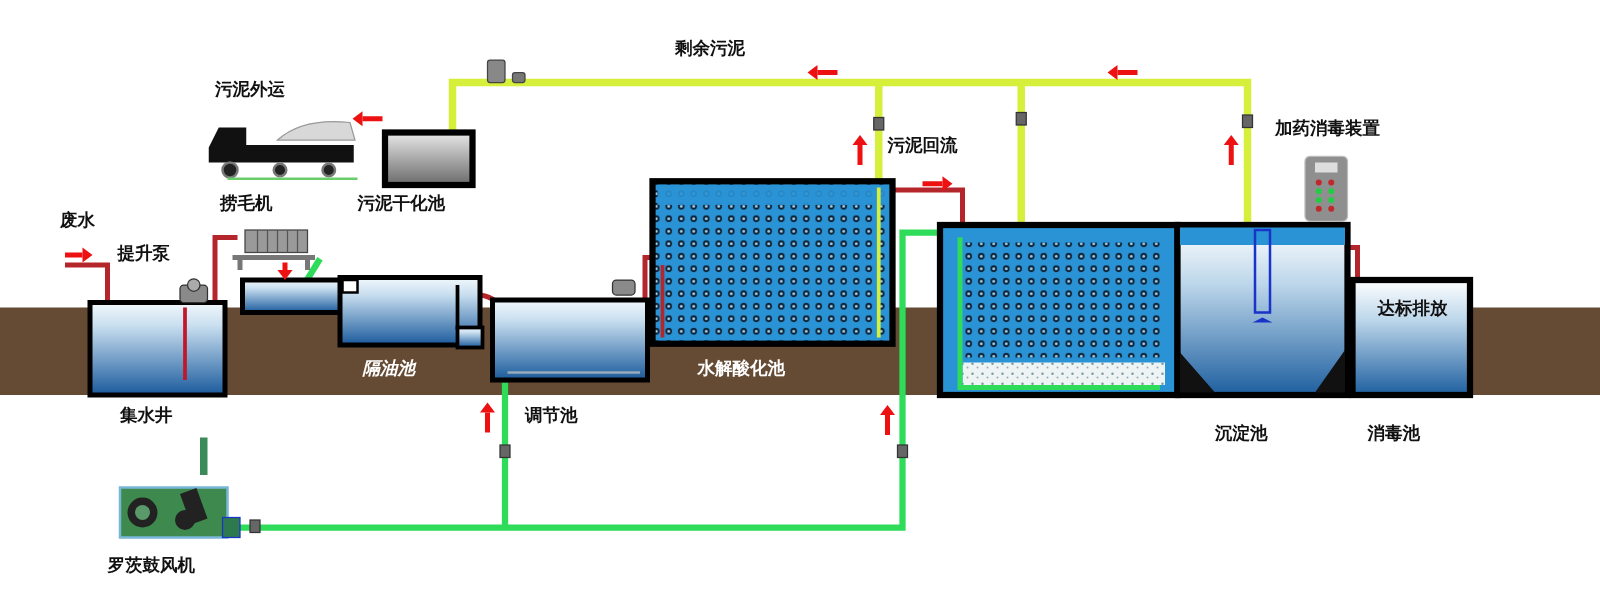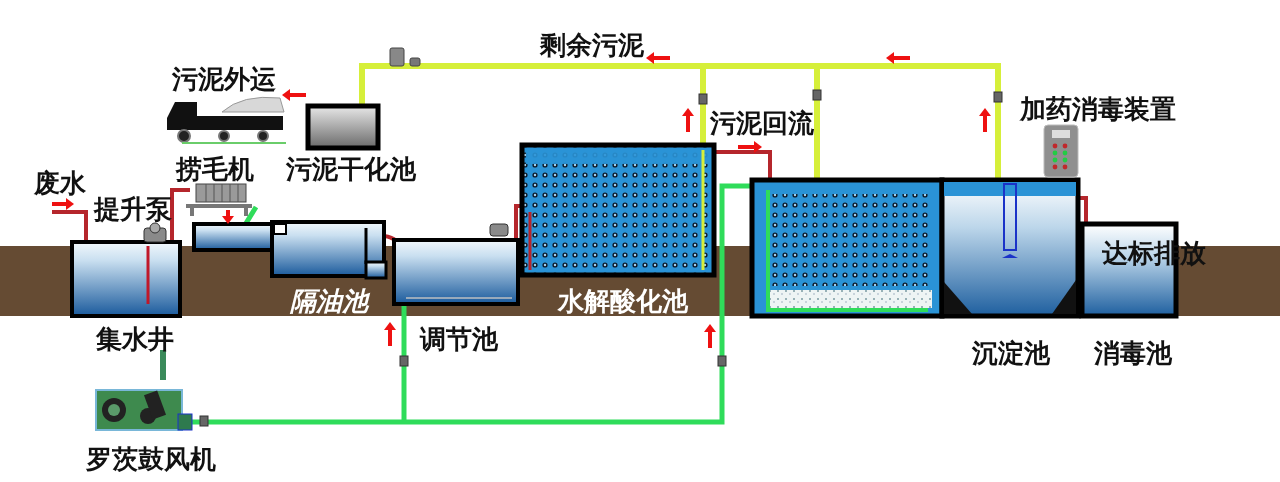--- a/index.html
+++ b/index.html
@@ -1,18 +1,18 @@
 <!DOCTYPE html>
 <html><head>
 <meta charset="utf-8">
 <style>
   html,body{margin:0;padding:0;background:#ffffff;}
   body{width:1280px;height:482px;position:relative;overflow:hidden;font-family:"DejaVu Sans","Liberation Sans",sans-serif;}
   #stage{position:absolute;left:0;top:0;width:1280px;height:482px;}
-  .lbl{position:absolute;font-weight:bold;font-size:26px;color:#111;white-space:nowrap;line-height:1;}
+  .lbl{position:absolute;font-weight:bold;font-size:14px;color:#111;white-space:nowrap;line-height:1;}
   .lbl.white{color:#ffffff;}
 </style>
 </head>
 <body>
 
 <div id="stage">
 <svg width="1280" height="482" viewBox="0 0 1280 482">
   <defs>
     <linearGradient id="water" x1="0" y1="0" x2="0" y2="1">
       <stop offset="0" stop-color="#f2f8fc"></stop>
@@ -223,23 +223,23 @@
           <polygon points="384,330 390,322 396,330"></polygon>
         </g>
     <g>
           <rect x="708" y="332" width="4" height="16"></rect>
           <polygon points="704,332 710,324 716,332"></polygon>
         </g>
   </g>
 </svg>
 
 
-<div class="lbl" style="left:34px;top:170px;text-align:right;">废水</div>
+<div class="lbl" style="left:48px;top:170px;text-align:right;">废水</div>
 <div class="lbl" style="left:94px;top:196px;">提升泵</div>
-<div class="lbl" style="left:172px;top:66px;">污泥外运</div>
+<div class="lbl" style="left:172px;top:66px;font-family:Liberation Mono, monospace;">污泥外运</div>
 <div class="lbl" style="left:176px;top:156px;">捞毛机</div>
 <div class="lbl" style="left:286px;top:156px;">污泥干化池</div>
 <div class="lbl" style="left:540px;top:32px;">剩余污泥</div>
 <div class="lbl" style="left:710px;top:110px;text-align:right;">污泥回流</div>
 <div class="lbl" style="left:1020px;top:96px;">加药消毒装置</div>
 <div class="lbl" style="left:1102px;top:204px;margin-top:36px;">达标排放</div>
 <div class="lbl white" style="left:290px;top:288px;font-style:italic;">隔油池</div>
 <div class="lbl" style="left:96px;top:326px;">集水井</div>
 <div class="lbl" style="left:420px;top:326px;">调节池</div>
 <div class="lbl white" style="left:558px;top:288px;">水解酸化池</div>

